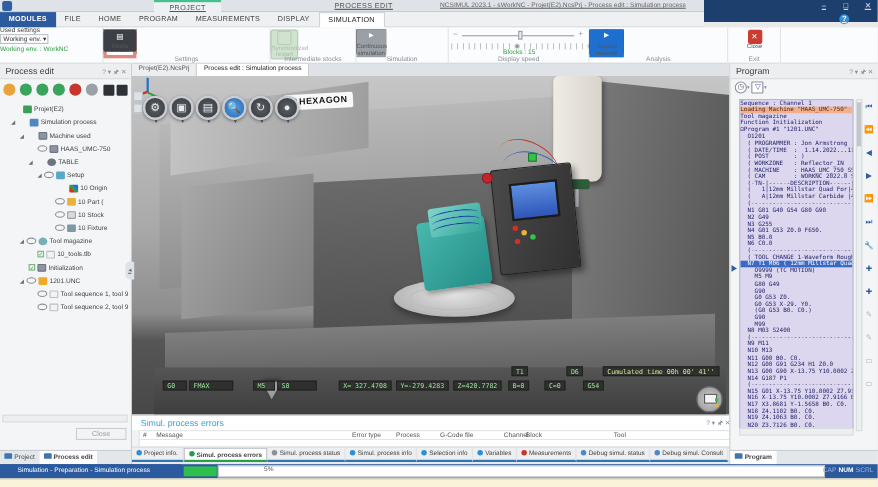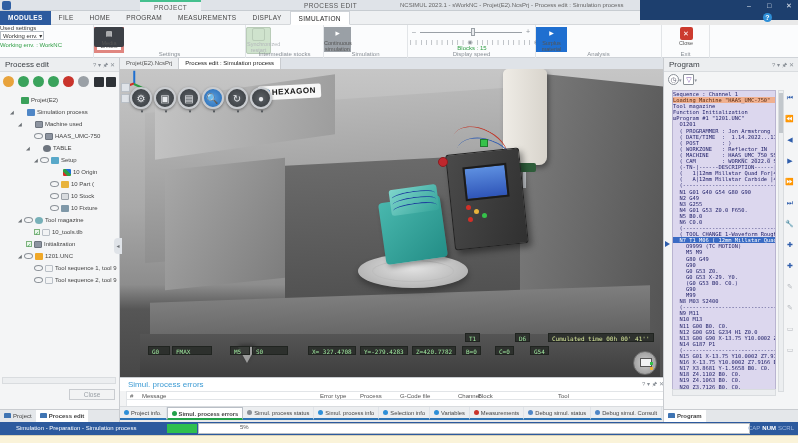--- a/index.html
+++ b/index.html
@@ -1,18 +1,18 @@
 <!DOCTYPE html>
 <html><head>
 <meta charset="utf-8">
 <style>
   * { margin:0; padding:0; box-sizing:border-box; }
   html,body { width:798px; height:443px; overflow:hidden; }
   body { font-family:"Liberation Sans", sans-serif; font-size:7px; color:#333; background:#e9e9e9; position:relative; }
-  .abs { position:absolute; }
+  .abs { position:absolute;text-decoration:underline; }
 
   
   #titlebar { left:0; top:0; width:798px; height:11px; background:#dfe3e8; border-bottom:1px solid #c7ccd1; }
   #titlebar .appicon { left:2px; top:1px; width:9px; height:9px; background:#2f5fa3; border-radius:2px; }
   .apptab { top:0; height:11px; line-height:11px; padding:0 14px; font-size:6.5px; color:#555; letter-spacing:.4px; }
   #apptab-project { left:140px; border-top:2px solid #45c08f; background:#eef1f4; }
   #apptab-process { left:290px; }
   #win-title { left:400px; top:0; width:240px; height:11px; line-height:11px; font-size:6px; color:#666; white-space:nowrap; overflow:hidden; }
   #titlebar-right { left:640px; top:0; width:158px; height:20px; background:#1d3f6e; }
   .winbtn { top:0; width:18px; height:11px; color:#dfe6f0; font-size:7px; text-align:center; line-height:11px; }

